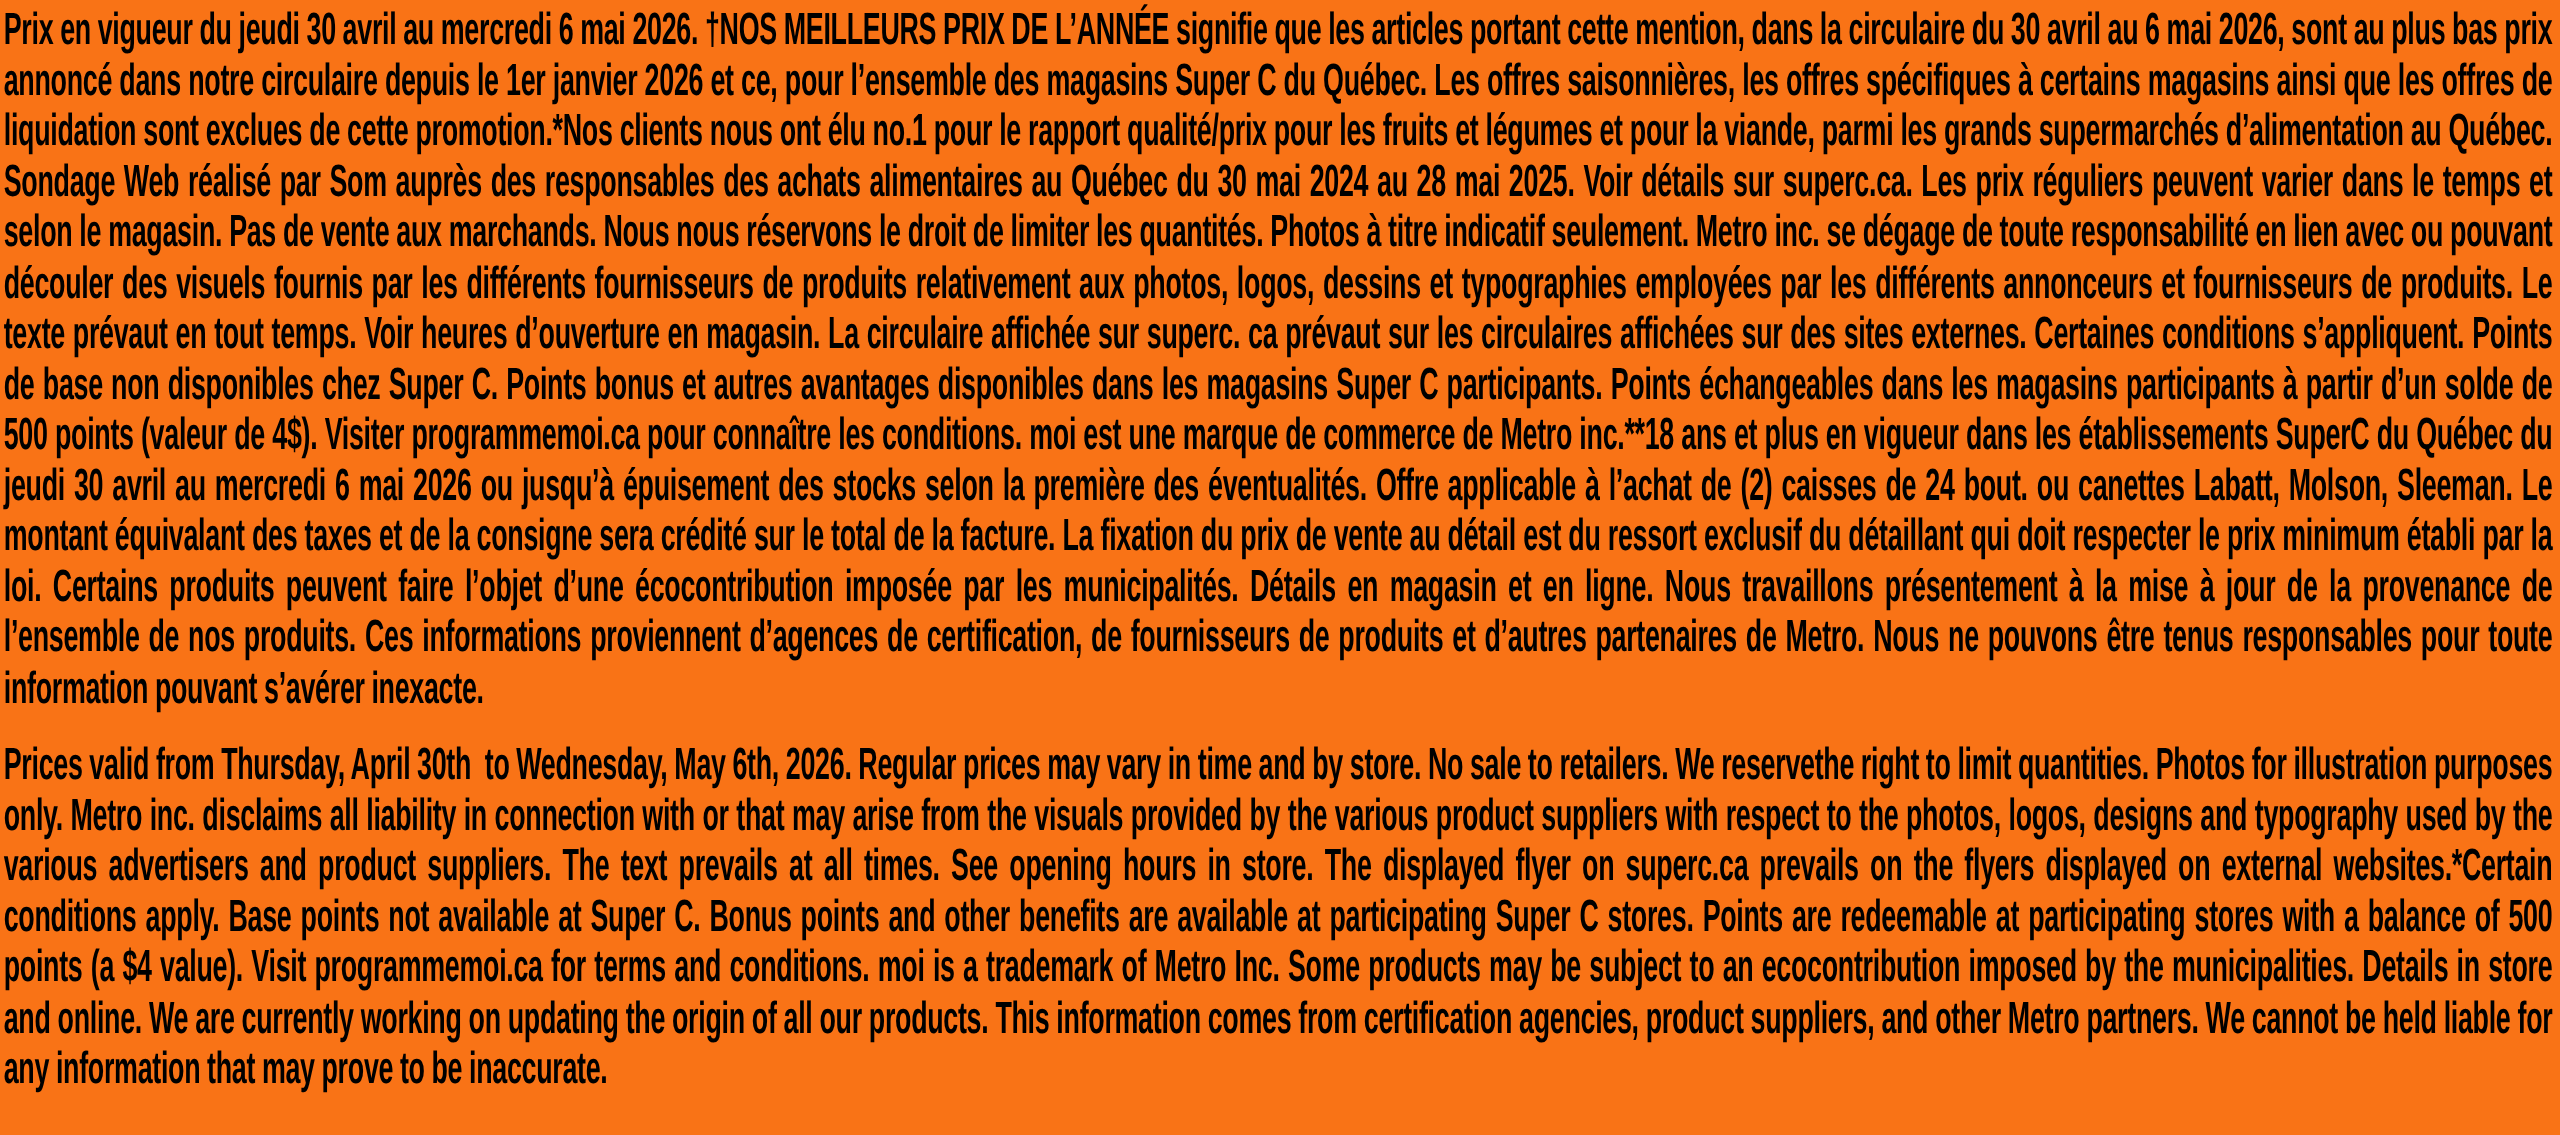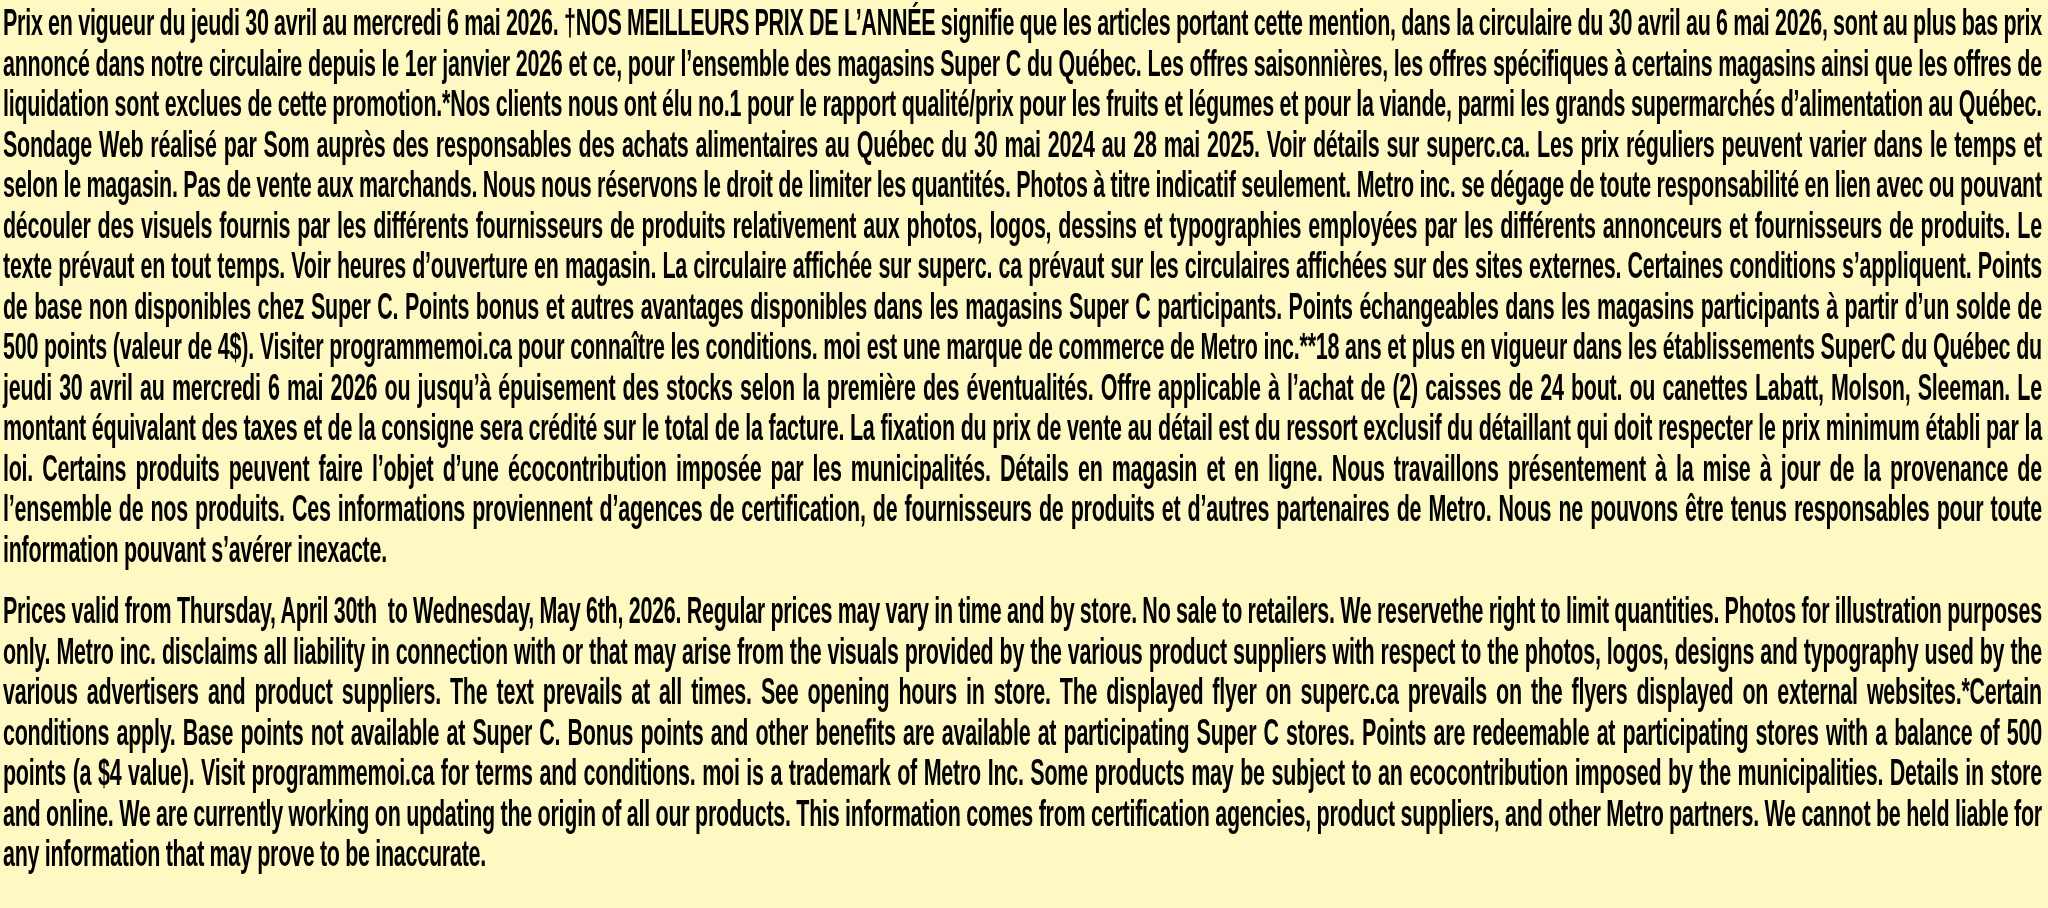--- a/index.html
+++ b/index.html
@@ -4,21 +4,21 @@
 <style>
   html, body {
     margin: 0;
     padding: 0;
     background: #ffffff;
   }
   #screen {
     position: relative;
     width: 2048px;
     height: 908px;
-    background: #fef9c3;
+    background: #f97316;
     overflow: hidden;
   }
   
   .condense {
     width: 3430px;
     transform: scaleX(0.5967);
     transform-origin: 0 0;
     box-sizing: border-box;
     padding: 3px 8px 0 5px;
   }

